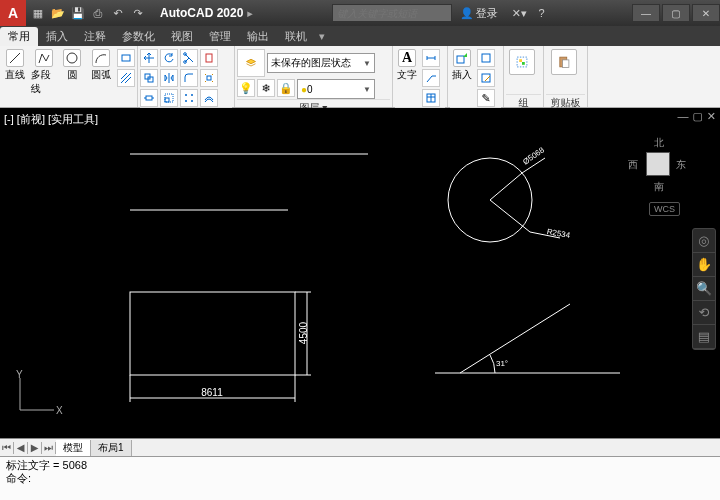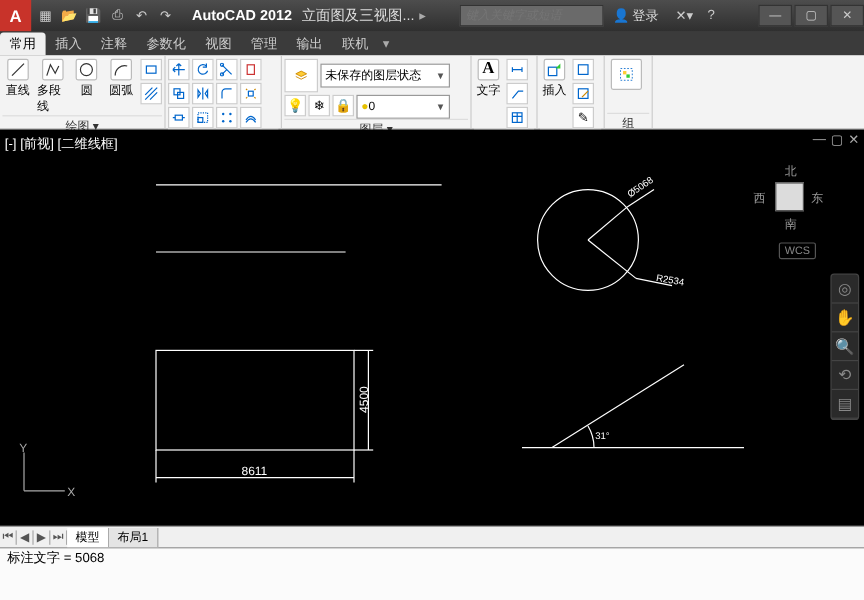--- a/index.html
+++ b/index.html
@@ -59,22 +59,21 @@
 <div class="titlebar">
   <div class="a-logo">A</div>
   <div class="qat">
     <span>▦</span>
     <span>📂</span>
     <span>💾</span>
     <span>⎙</span>
     <span>↶</span>
     <span>↷</span>
   </div>
-  <span class="title">AutoCAD 2012</span>
-  <span class="doc">立面图及三视图...</span>
+  <span class="title">AutoCAD 2020</span>
   <span style="margin-left:4px;color:#aaa">▸</span>
   <input class="search" placeholder="键入关键字或短语" style="">
   <div class="login">
     <span style="color:#5aa0d8">👤</span>
     <span>登录</span>
   </div>
   <span style="color:#ccc;margin:0 6px">✕▾</span>
   <span style="color:#ccc;margin:0 6px">?</span>
   <div class="winbtns">
     <div>—</div>
@@ -140,21 +139,20 @@
           </div>
         <div class="smallrow">
             <div class="sm">
               <svg viewBox="0 0 12 12">
                 <path d="M1 11 L11 1 M1 7 L7 1 M5 11 L11 5" stroke="#06c"></path>
               </svg>
             </div>
           </div>
       </div>
     </div>
-    <div class="plabel">绘图 ▾</div>
   </div>
   <div class="panel" style="width:97px">
     <div class="ptools">
       <div class="smallgrid">
         <div class="smallrow">
           <div class="sm">
               <svg viewBox="0 0 12 12">
                 <path d="M6 1v10M1 6h10M6 1l-2 2M6 1l2 2M1 6l2-2M1 6l2 2" stroke="#06c" fill="none"></path>
               </svg>
             </div>
@@ -317,24 +315,37 @@
             <svg viewBox="0 0 20 20">
               <rect x="3" y="3" width="14" height="14" stroke="#06c" fill="none" stroke-dasharray="2"></rect>
               <rect x="6" y="6" width="4" height="4" fill="#fc3"></rect>
               <rect x="10" y="10" width="4" height="4" fill="#3c3"></rect>
             </svg>
           </div>
         </div>
       </div>
     <div class="plabel">组</div>
   </div>
+  <div class="panel" style="width:44px">
+    <div class="ptools">
+        <div class="bigbtn" style="width:36px">
+          <div class="ico" style="width:26px;height:26px">
+            <svg viewBox="0 0 20 20">
+              <rect x="4" y="3" width="10" height="14" fill="#c96" stroke="#963"></rect>
+              <rect x="8" y="7" width="9" height="11" fill="#fff" stroke="#888"></rect>
+            </svg>
+          </div>
+        </div>
+      </div>
+    <div class="plabel">剪贴板</div>
+  </div>
 </div>
 
 <div class="canvas-area">
-  <div class="vlabel">[-] [前视] [二维线框]</div>
+  <div class="vlabel">[-] [前视] [实用工具]</div>
   <div class="viewbtns">
     <span>—</span>
     <span>▢</span>
     <span>✕</span>
   </div>
   <svg class="drawing" width="720" height="330">
     <line x1="130" y1="46" x2="368" y2="46"></line>
     <line x1="130" y1="102" x2="288" y2="102"></line>
     <rect x="130" y="184" width="165" height="83" stroke="#fff" fill="none"></rect>
     <line x1="130" y1="290" x2="295" y2="290" class="dim"></line>
@@ -388,14 +399,15 @@
     <span>◀</span>
     <span>▶</span>
     <span>⏭</span>
   </div>
   <div class="dtab active">模型</div>
   <div class="dtab">布局1</div>
 </div>
 
 <div class="cmdline">
   <div>标注文字 = 5068</div>
+  <div>命令:</div>
 </div>
 <div class="statusbar"></div>
 
 </body></html>

